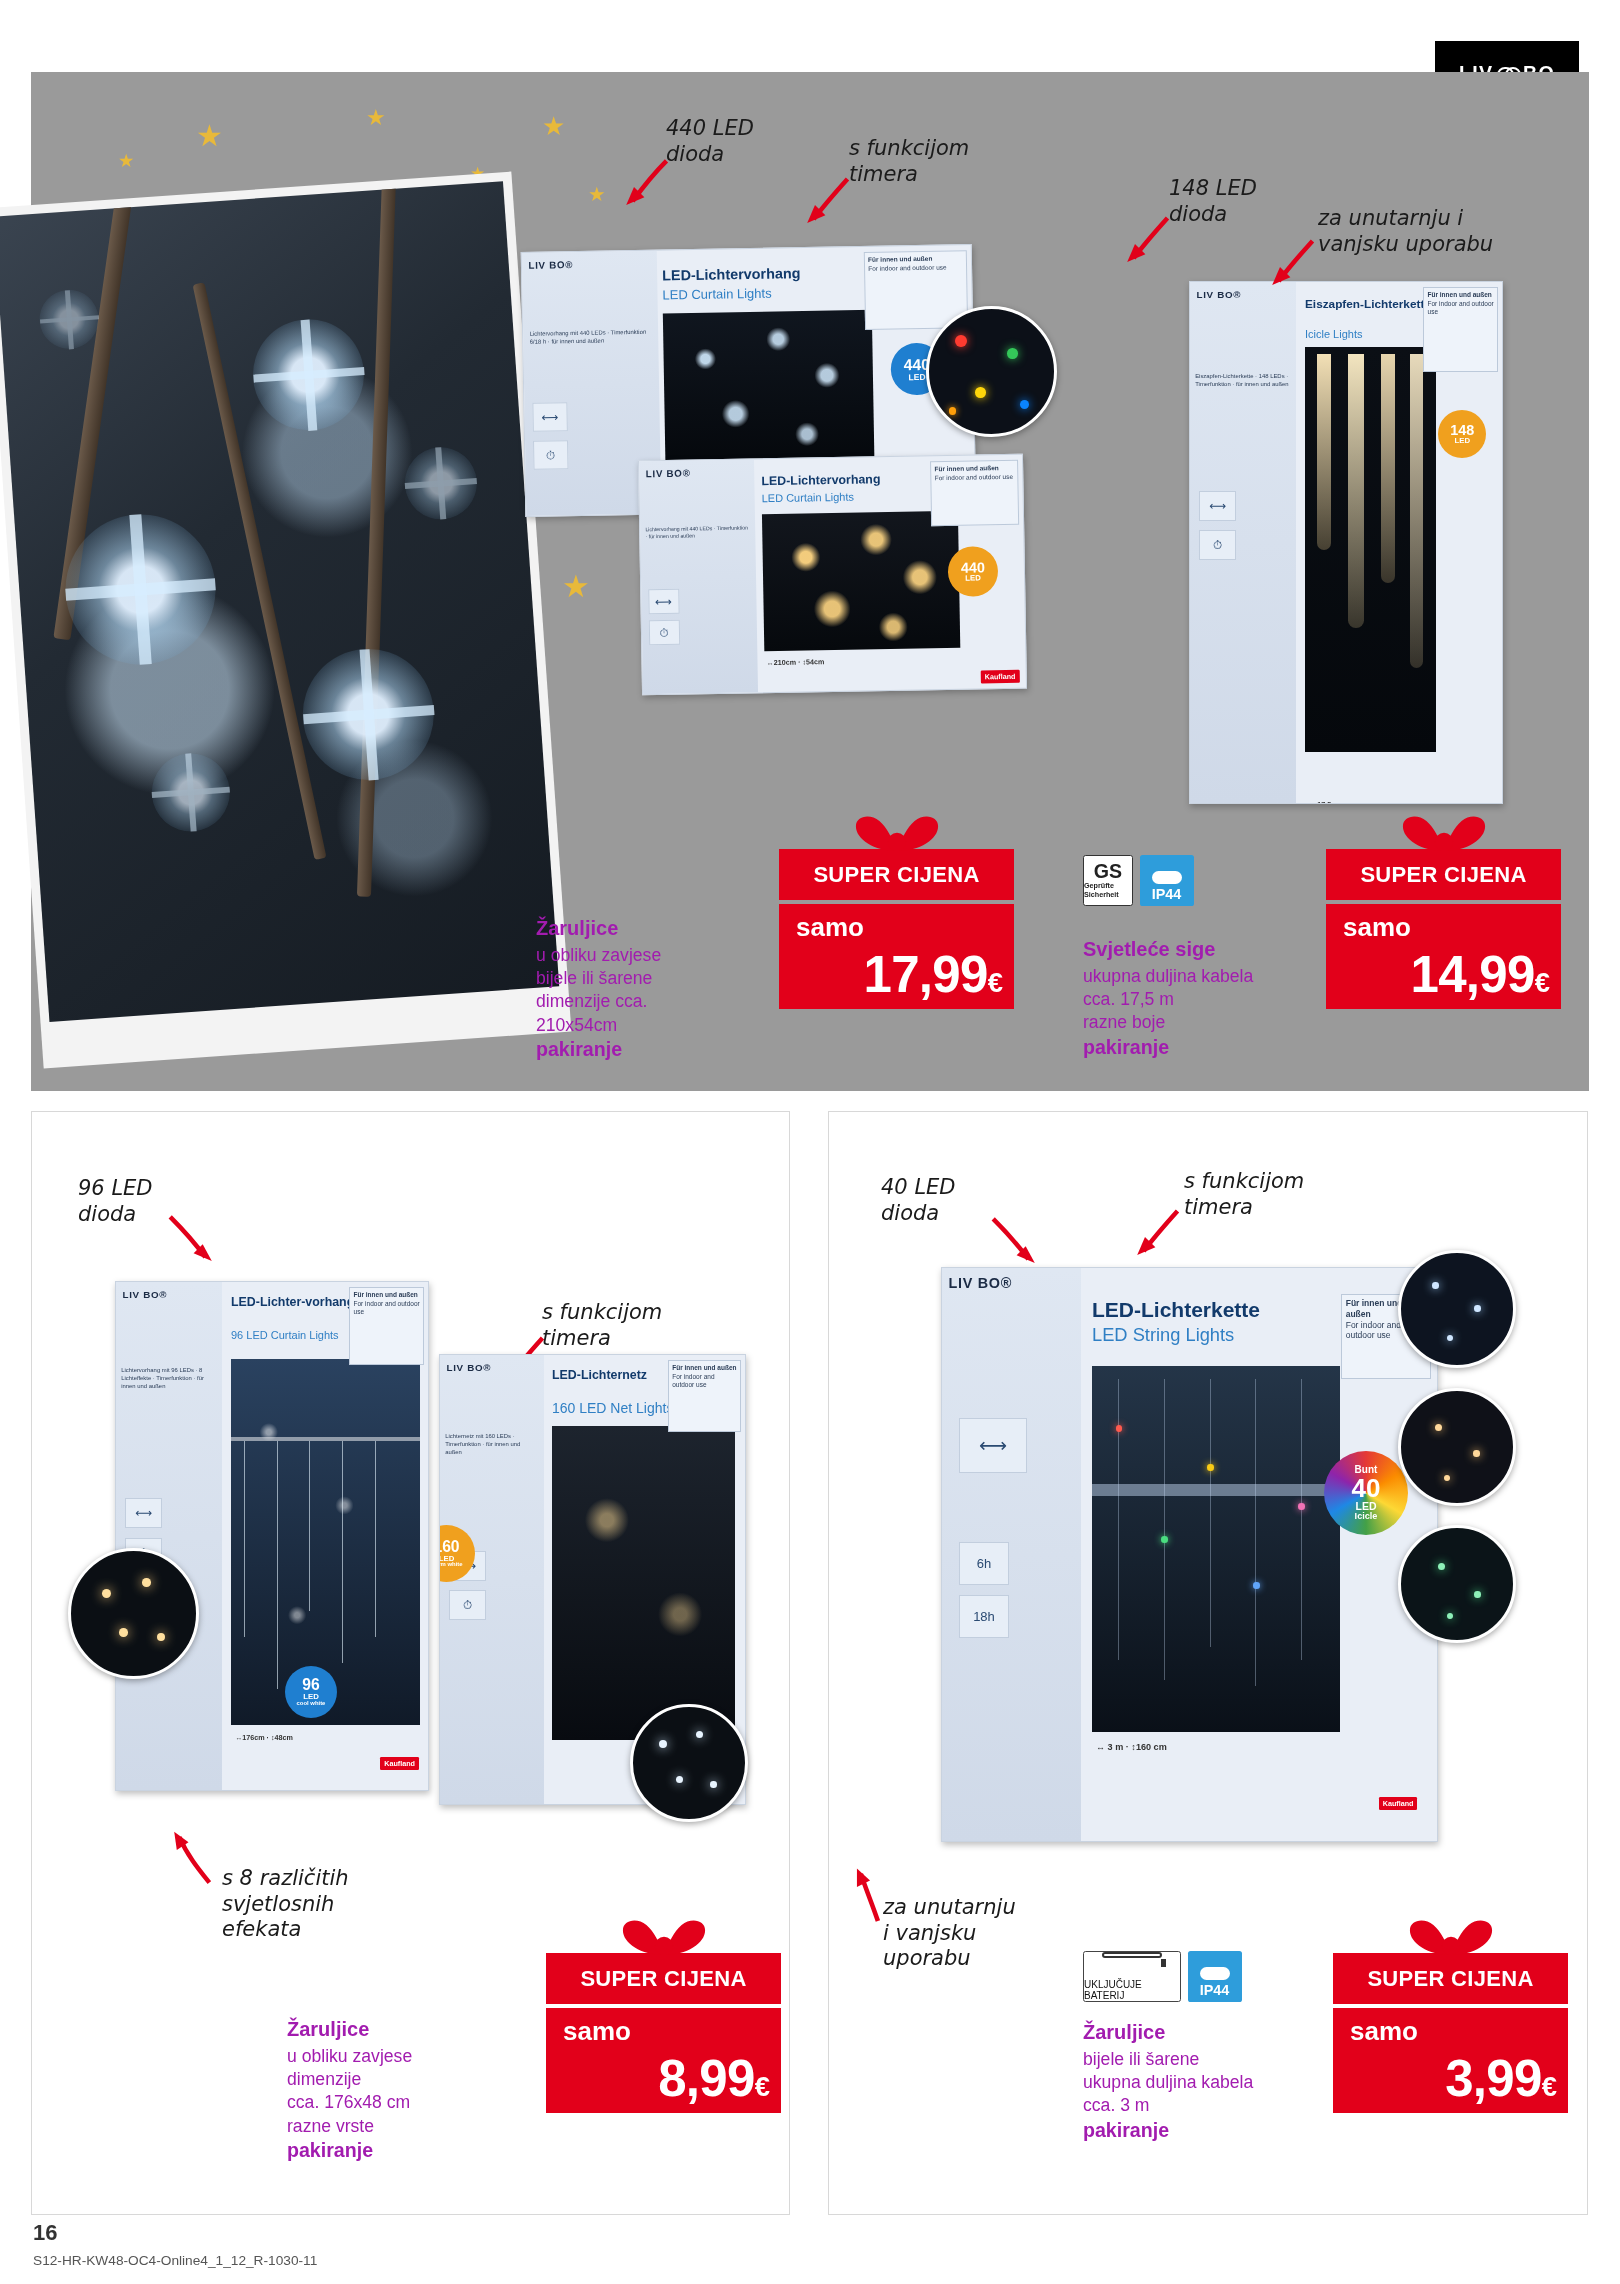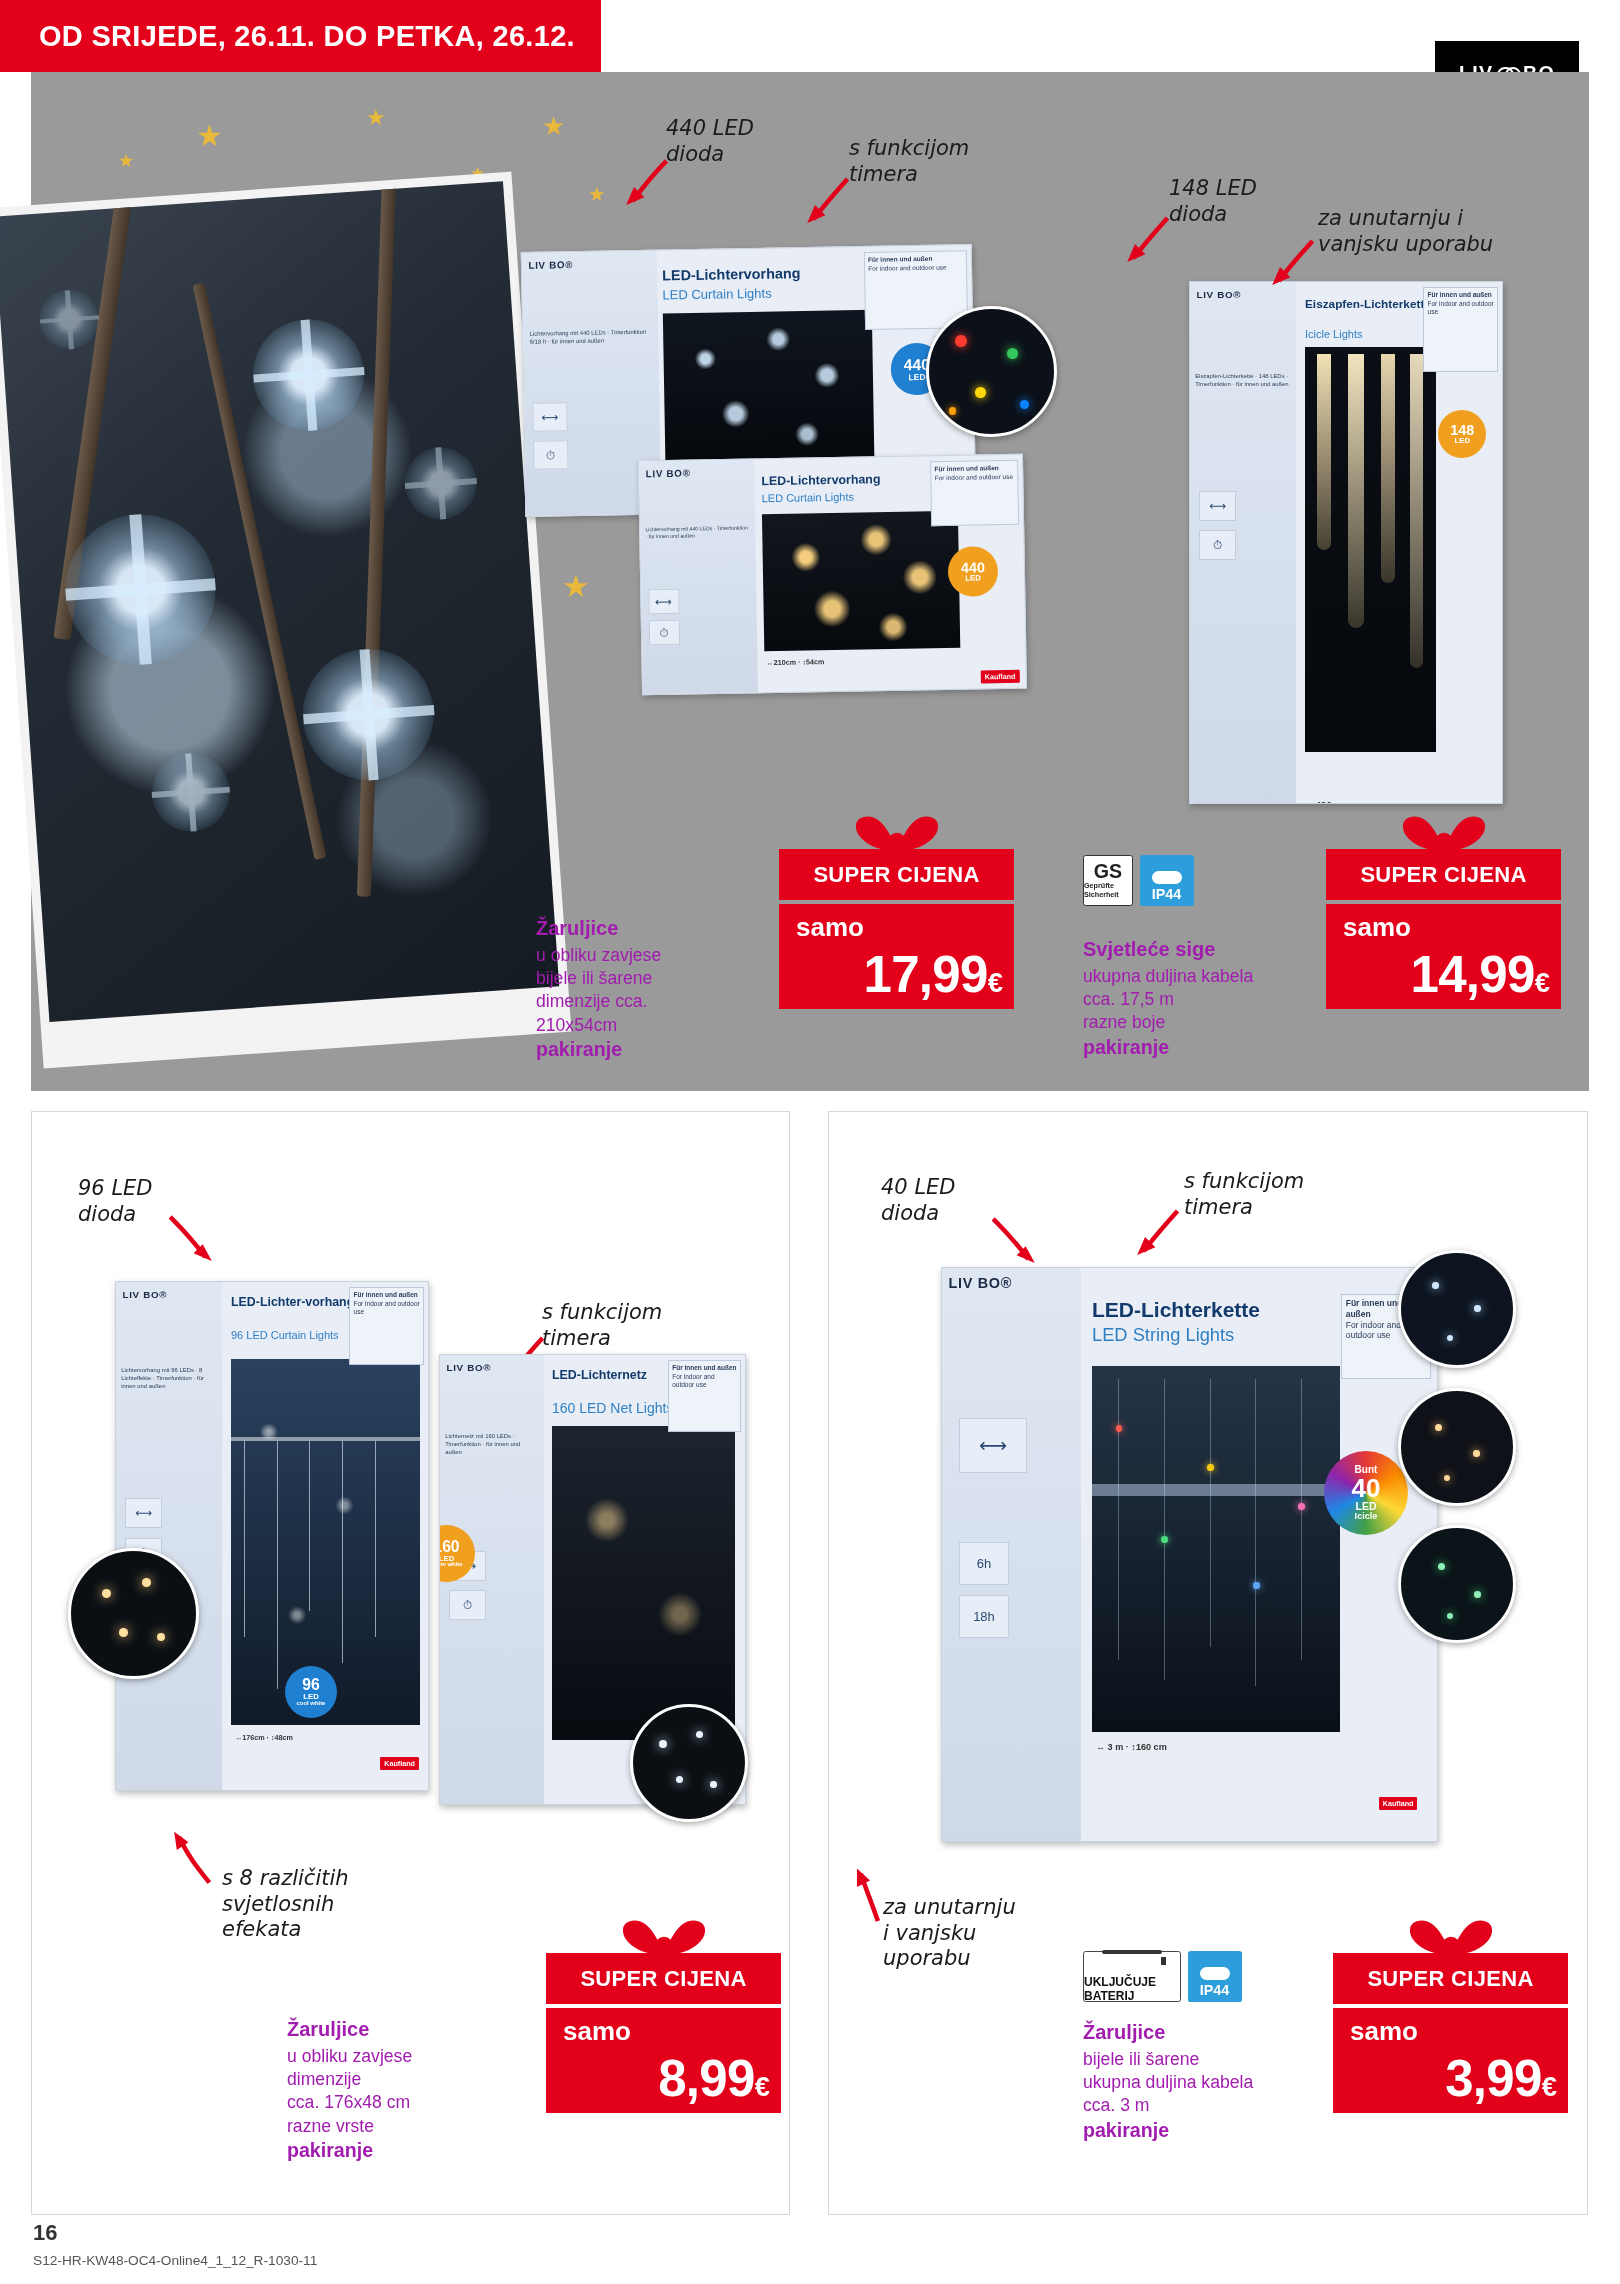--- a/index.html
+++ b/index.html
@@ -182,21 +182,21 @@
   .cert .battery {
     width:98px; height:51px; background:#fff; border:1.3px solid #444; border-radius:2.6px;
     display:flex; flex-direction:column; align-items:center; justify-content:center;
   }
   .cert .battery .bar {
     width:60px; height:19.6px; border:2px solid #333; border-radius:3.3px; position:relative;
   }
   .cert .battery .bar:after{
     content:""; position:absolute; right:-5.9px; top:5.2px; width:4.6px; height:7.8px; background:#333;
   }
-  .cert .battery .cap { font-size:12px; font-weight:700; margin-top:21px; color:#111;}
+  .cert .battery .cap { font-size:10px; font-weight:400; margin-top:21px; color:#111;}
 
   
   .star {
     position:absolute; color:#e8b93a;
   }
 
   
   .pagenum {
     position:absolute; left:33px; top:2220px; font-size:22px; font-weight:bold; color:#333;
   }
@@ -207,23 +207,20 @@
     position:absolute; background:#e2001a; color:#fff; font-size:7.2px; font-weight:700;
     padding:2px 3.9px; border-radius:1.3px;
   }
   .ruler { position:absolute; font-size:7.2px; color:#333;font-weight:bold; }
 </style>
 </head>
 <body>
 
 <div class="page">
 
-  <div class="date-banner">
-    <span>OD SRIJEDE, 26.11. DO PETKA, 26.12.</span>
-  </div>
 
   <div class="brand-logo">
     <span>LIV</span>
     <span class="oo"></span>
     <span>BO</span>
   </div>
 
   <div class="panel-top"></div>
 
   <div class="star" style="left:196px;top:118px;font-size:30px;">★</div>

